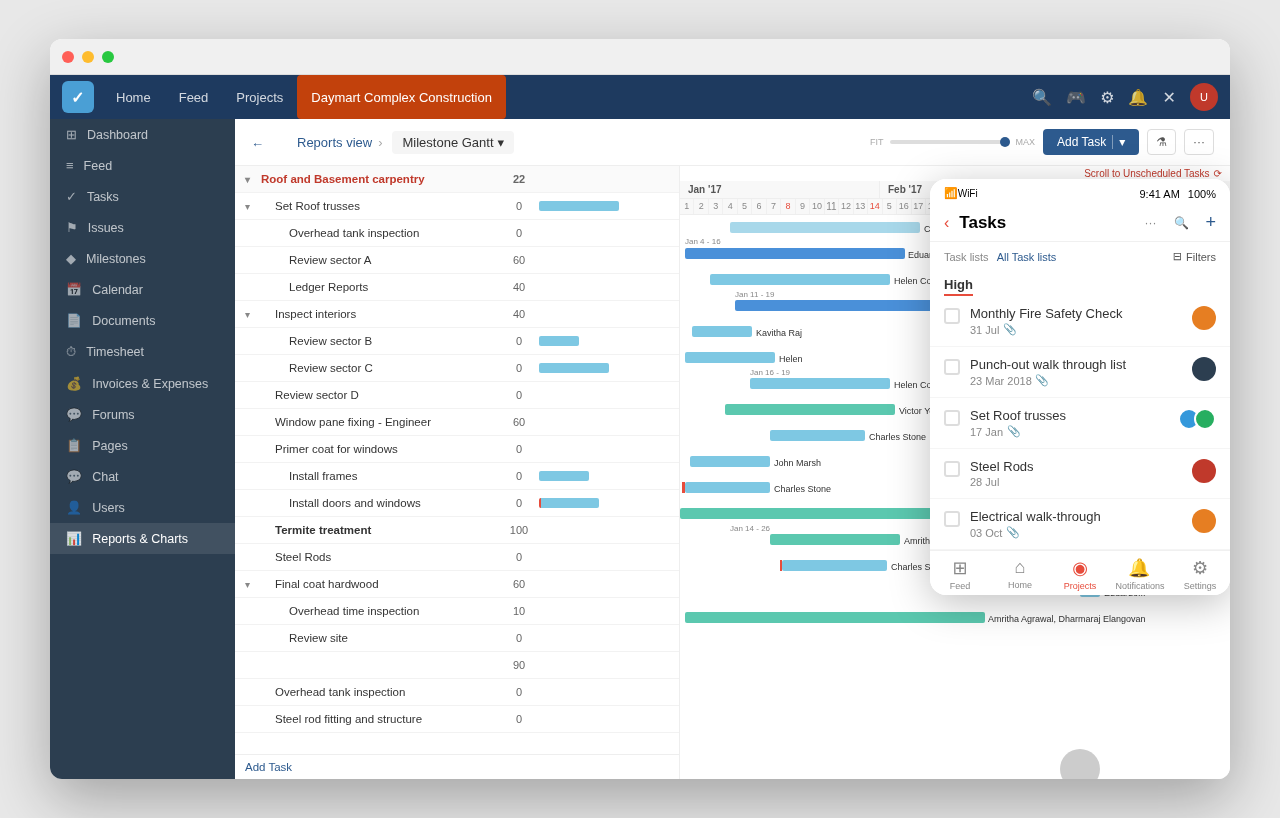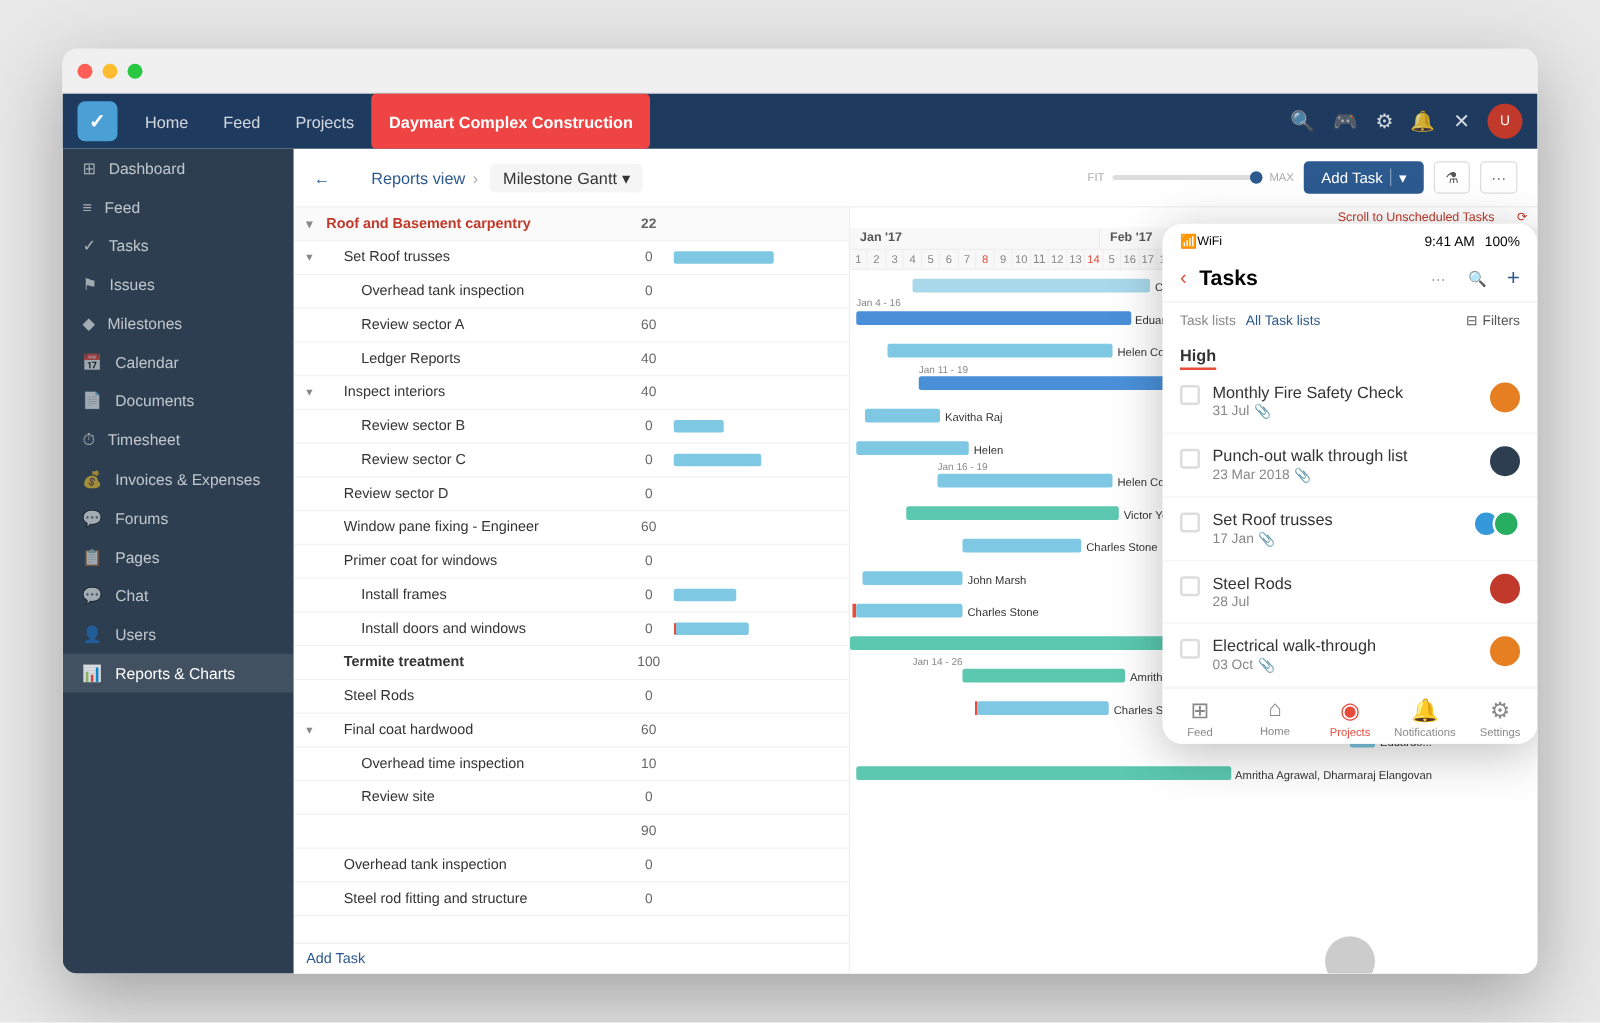--- a/index.html
+++ b/index.html
@@ -61,24 +61,23 @@
     }
     .nav-item {
       color: rgba(255,255,255,0.8);
       padding: 0 14px;
       height: 44px;
       display: flex; align-items: center;
       cursor: pointer;
       font-size: 13px;
     }
     .nav-item.highlight {
-      background: #ef4444;
+      background: #c2410c;
       color: white;
       border-radius: 4px;
-      font-weight: bold;
     }
     .topnav-right {
       margin-left: auto;
       display: flex; align-items: center; gap: 14px;
     }
     .topnav-icon {
       color: rgba(255,255,255,0.8);
       font-size: 16px;
       cursor: pointer;
     }
@@ -336,21 +335,21 @@
     }
     .mobile-task-info { flex: 1; }
     .mobile-task-name {
       font-size: 13px;
       color: #333;
       margin-bottom: 2px;
     }
     .mobile-task-date {
       font-size: 11px;
       color: #888;
-      display: flex; align-items: flex-start; gap: 4px;
+      display: flex; align-items: center; gap: 4px;
     }
     .mobile-task-avatar {
       width: 24px; height: 24px;
       border-radius: 50%;
       background: #bdc3c7;
       flex-shrink: 0;
     }
     .mobile-task-avatars {
       display: flex;
     }
@@ -669,21 +668,21 @@
               <div class="task-bar-cell"></div>
             </div>
           </div>
           <div class="add-task-link">
             <span>Add Task</span>
           </div>
         </div>
 
         <div class="gantt-chart" style="overflow:hidden; position:relative; flex:1;">
 
-          <div style="text-align:right; padding:2px 8px; font-size:10px; color:#c0392b; background:#fff; display:flex; align-items:center; justify-content:flex-end; gap:18px;">
+          <div style="text-align:right; padding:2px 8px; font-size:10px; color:#c0392b; background:#fff; display:flex; align-items:center; justify-content:flex-end; gap:4px;">
             <span>Scroll to Unscheduled Tasks</span>
             <span style="color:#c0392b;">⟳</span>
           </div>
 
           <div style="overflow:hidden;">
 
             <div style="display:flex; background:#f8f8f8; border-bottom:1px solid #eee; font-size:10px; font-weight:600; color:#555;">
               <div style="padding:3px 8px; border-right:1px solid #eee; min-width:200px;">Jan '17</div>
               <div style="padding:3px 8px; border-right:1px solid #eee; min-width:100px;">Feb '17</div>
             </div>

